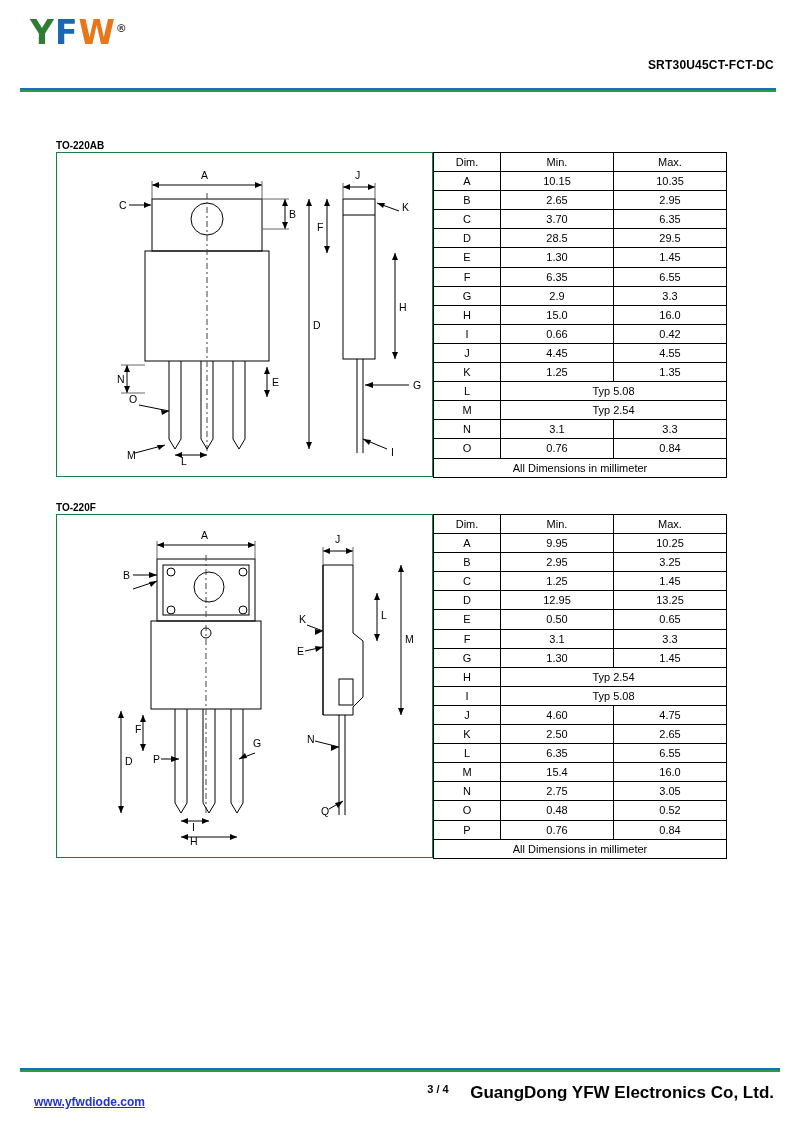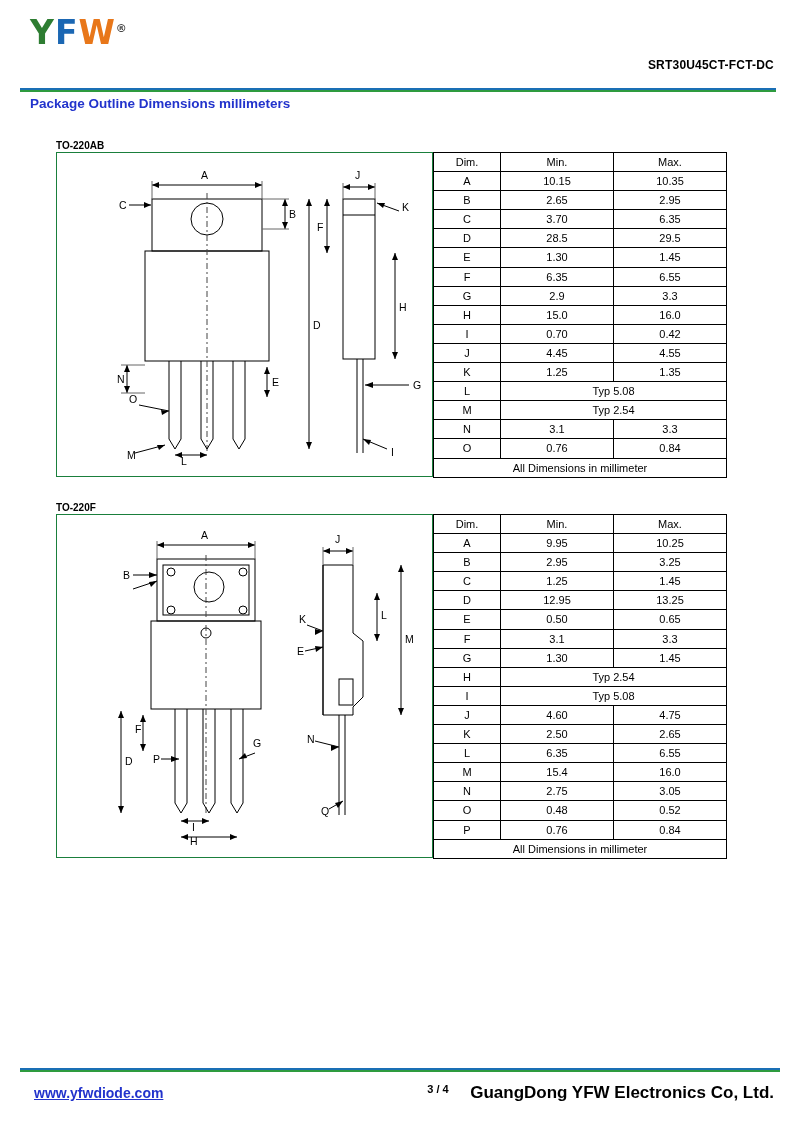--- a/index.html
+++ b/index.html
@@ -147,22 +147,22 @@
   }
   .footer {
     position: absolute;
     left: 0; right: 0;
     top: 1080px;
     height: 30px;
   }
   .footer-url {
     position: absolute;
     left: 34px;
-    top: 5px;
-    font-size: 14px;
+    top: 15px;
+    font-size: 12px;
     font-weight: bold;
     color: #2233cc;
     text-decoration: underline;
   }
   .footer-page {
     position: absolute;
     left: 50%;
     transform: translateX(-50%);
     top: 3px;
     font-size: 11px;
@@ -191,21 +191,20 @@
   <div class="header">
     <div class="logo-block">
       <div class="logo-mark">
         <span class="l-y">Y</span><span class="l-f">F</span><span class="l-w">W</span><span class="logo-reg">®</span>
       </div>
     </div>
     <div class="part-number">SRT30U45CT-FCT-DC</div>
     <div class="hdr-rule"></div>
     <div class="hdr-rule-green"></div>
   </div>
-  <div class="section-title">Package Outline Dimensions millimeters</div>
 
   <div style="position:absolute; left:56px; top:135px;">
     <span class="pkg-label">TO-220AB</span>
   </div>
 
   <div class="block" style="left:56px; top:152px;">
 
     <div class="drawing-box" style="width:377px; height:325px;">
       <svg width="377" height="325" viewBox="0 0 377 325">
         <g stroke="#000" fill="none" stroke-width="1">
@@ -350,21 +349,21 @@
             <td>2.9</td>
             <td>3.3</td>
           </tr>
       <tr>
             <td>H</td>
             <td>15.0</td>
             <td>16.0</td>
           </tr>
       <tr>
             <td>I</td>
-            <td>0.70</td>
+            <td>0.66</td>
             <td>0.42</td>
           </tr>
       <tr>
             <td>J</td>
             <td>4.45</td>
             <td>4.55</td>
           </tr>
       <tr>
             <td>K</td>
             <td>1.25</td>

